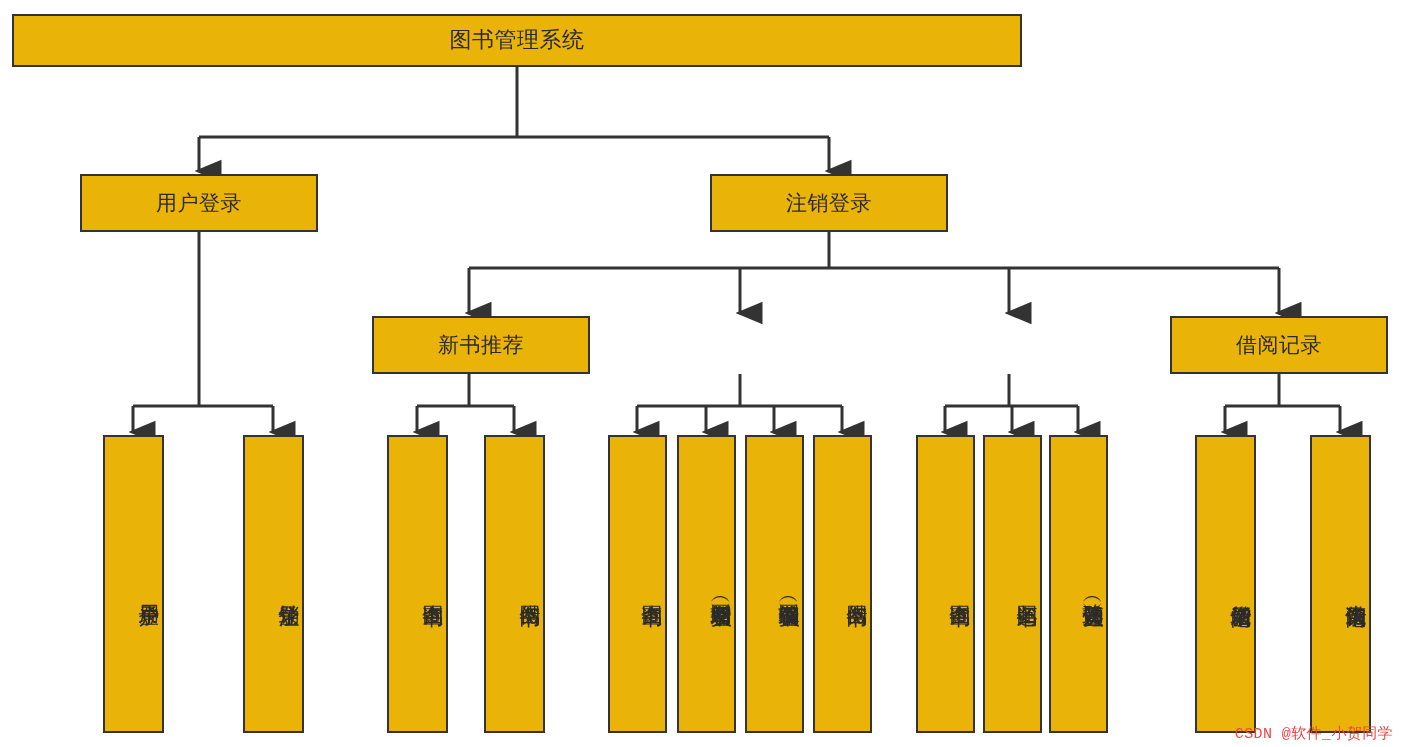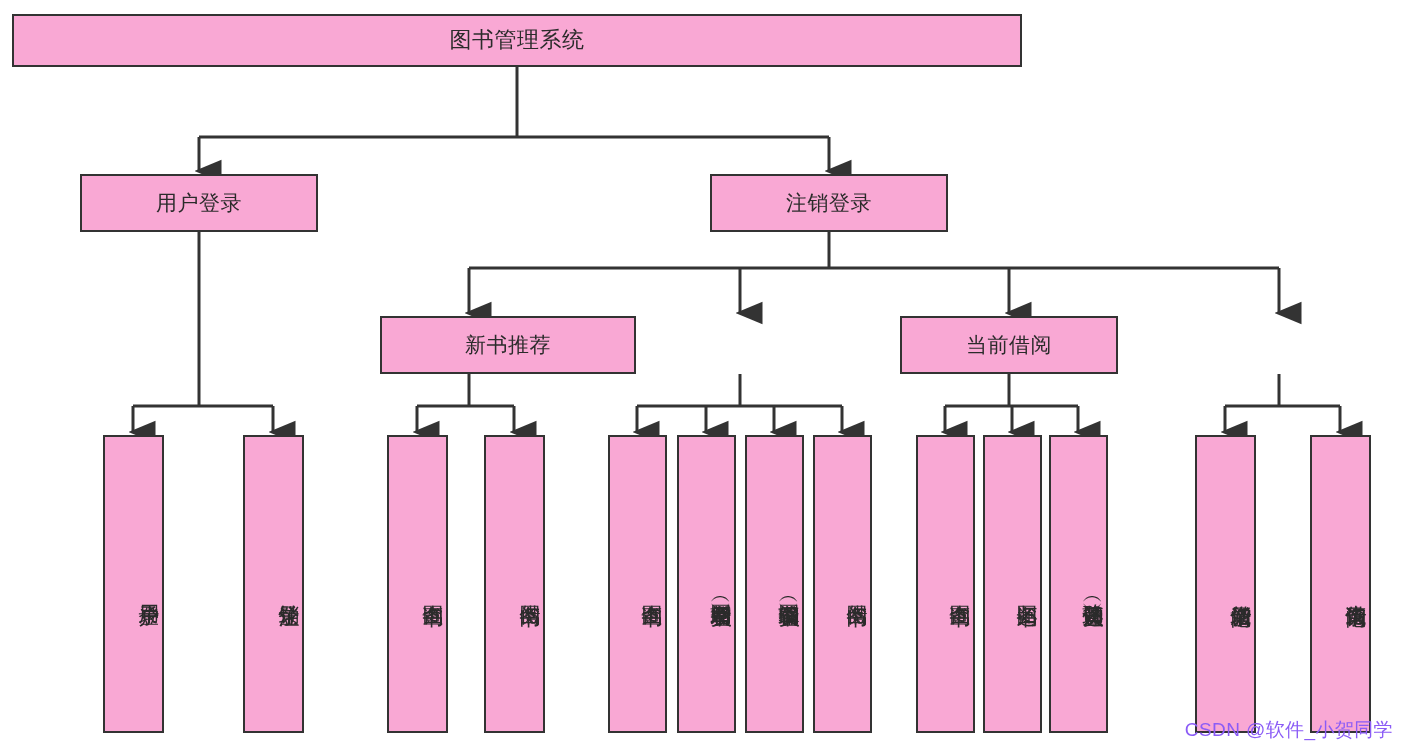--- a/index.html
+++ b/index.html
@@ -23,21 +23,21 @@
     left: 0;
     top: 0;
     width: 1405px;
     height: 747px;
     pointer-events: none;
   }
   .node {
     position: absolute;
     box-sizing: border-box;
     border: 2.5px solid #333333;
-    background: #f9a8d4;
+    background: #eab308;
     display: flex;
     align-items: center;
     justify-content: center;
     text-align: left;
     line-height: 1.28;
     letter-spacing: 0.5px;
     color: #2b2b2b;
   }
   .node.horiz {
     font-size: 21px;
@@ -55,25 +55,25 @@
   .node.vert .lbl {
     display: block;
   }
   #root-node {
     font-size: 22px;
   }
   #watermark {
     position: absolute;
     right: 12px;
     bottom: 4px;
-    font-size: 19px;
-    color: #8b5cf6;
+    font-size: 15px;
+    color: #ef4444;
     letter-spacing: 0.4px;
     white-space: nowrap;
-    font-family: Liberation Sans, sans-serif;
+    font-family: Liberation Mono, monospace;
   }
 </style>
 </head>
 <body>
 
 <div id="canvas">
 
   <svg id="edges" viewBox="0 0 1405 747" xmlns="http://www.w3.org/2000/svg">
     <defs>
       <marker id="arrow" viewBox="0 0 12 12" refX="6" refY="10" markerWidth="9" markerHeight="9" orient="auto-start-reverse">
@@ -121,25 +121,25 @@
     <span class="lbl">图书管理系统</span>
   </div>
 
   <div class="node horiz" style="left: 80px; top: 174px; width: 238px; height: 58px;">
     <span class="lbl">用户登录</span>
   </div>
   <div class="node horiz" style="left: 710px; top: 174px; width: 238px; height: 58px;">
     <span class="lbl">注销登录</span>
   </div>
 
-  <div class="node horiz" style="left: 380px; top: 316px; width: 256px; height: 58px;">
+  <div class="node horiz" style="left: 372px; top: 316px; width: 218px; height: 58px;">
     <span class="lbl">新书推荐</span>
   </div>
-  <div class="node horiz" style="left: 900px; top: 316px; width: 218px; height: 58px;">
-    <span class="lbl">当前借阅</span>
+  <div class="node horiz" style="left: 1170px; top: 316px; width: 218px; height: 58px;">
+    <span class="lbl">借阅记录</span>
   </div>
 
   <div class="node vert" style="left: 103px; top: 435px; width: 61px; height: 298px;">
     <span class="lbl">用户登录</span>
   </div>
   <div class="node vert" style="left: 243px; top: 435px; width: 61px; height: 298px;">
     <span class="lbl">注销登录</span>
   </div>
   <div class="node vert" style="left: 387px; top: 435px; width: 61px; height: 298px;">
     <span class="lbl">查询图书</span>

